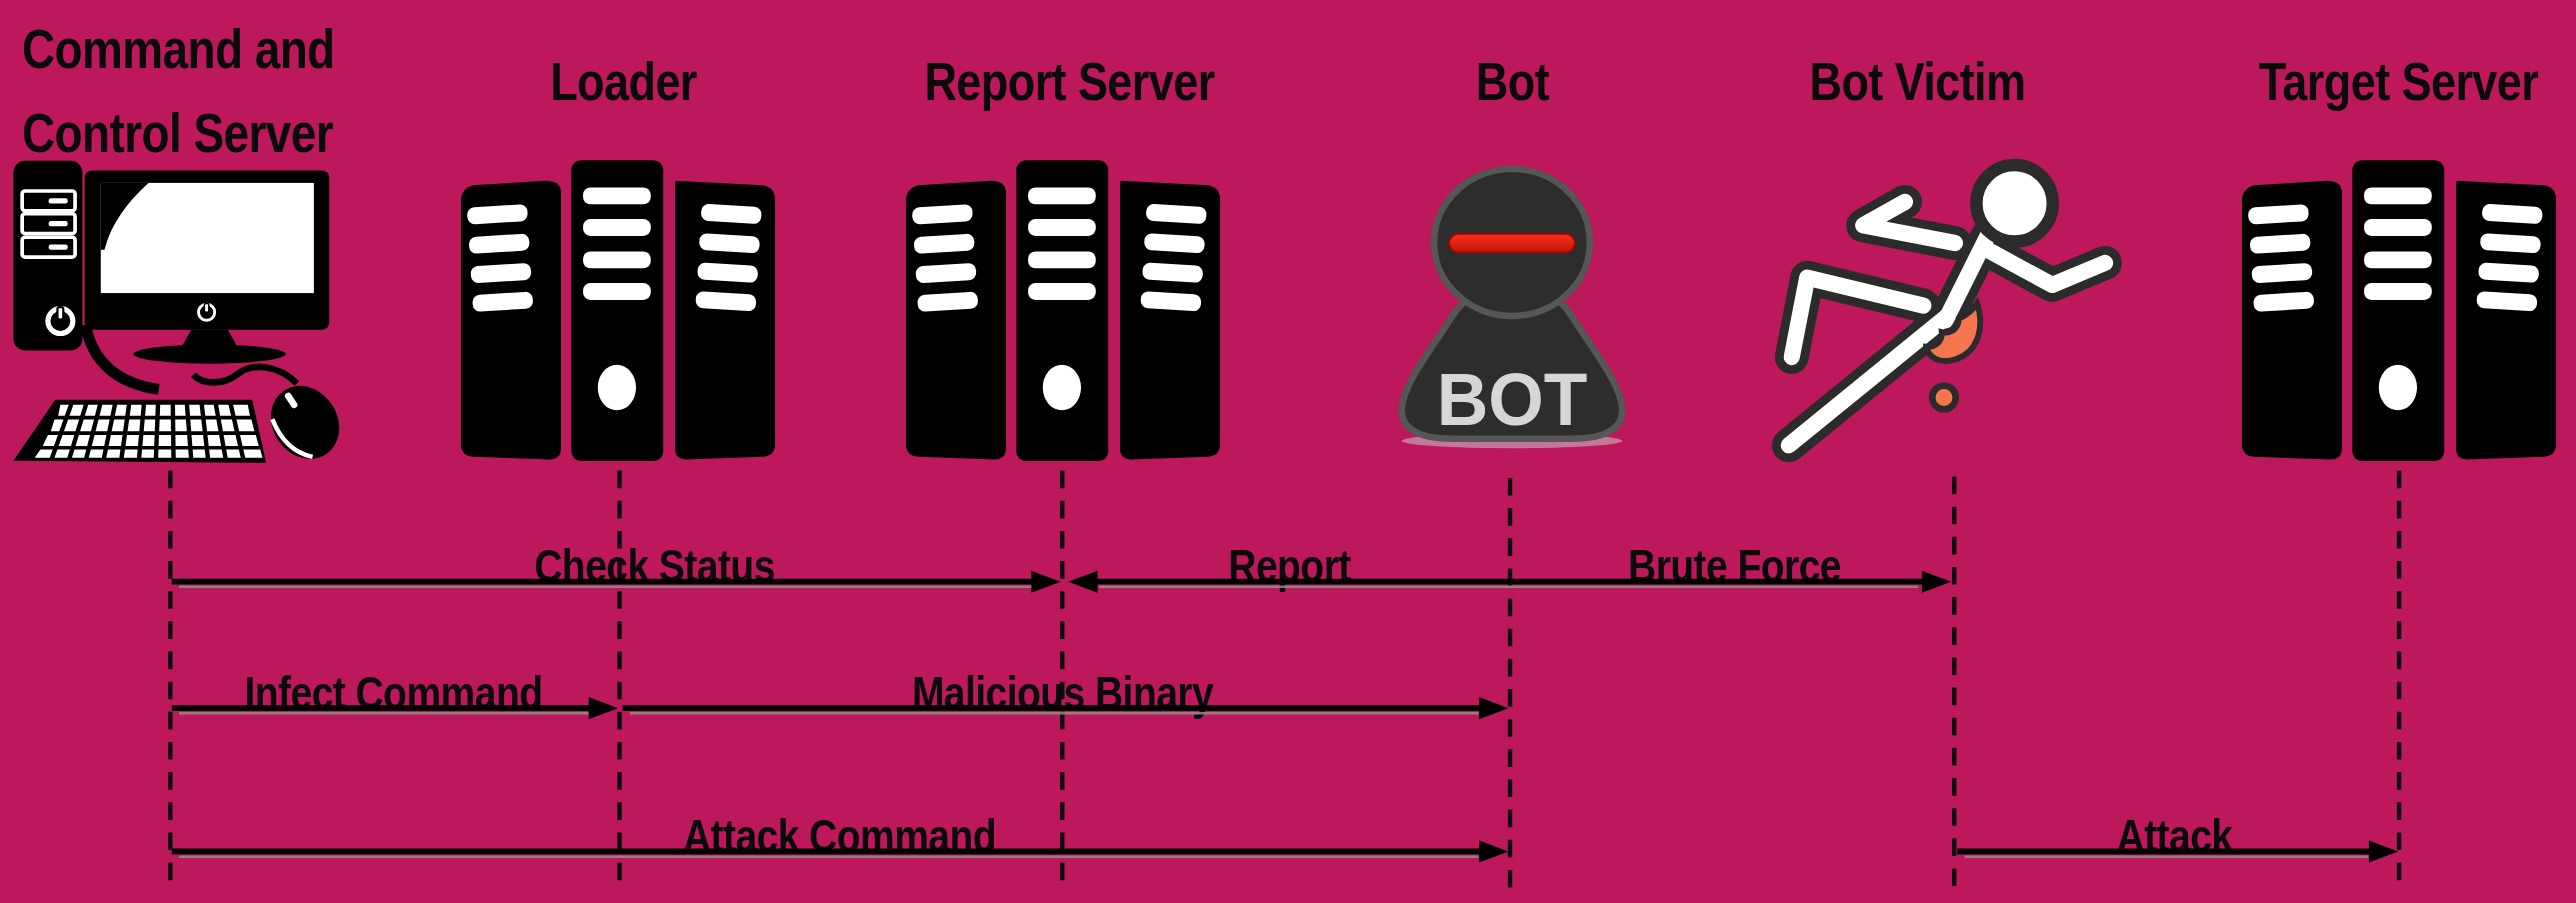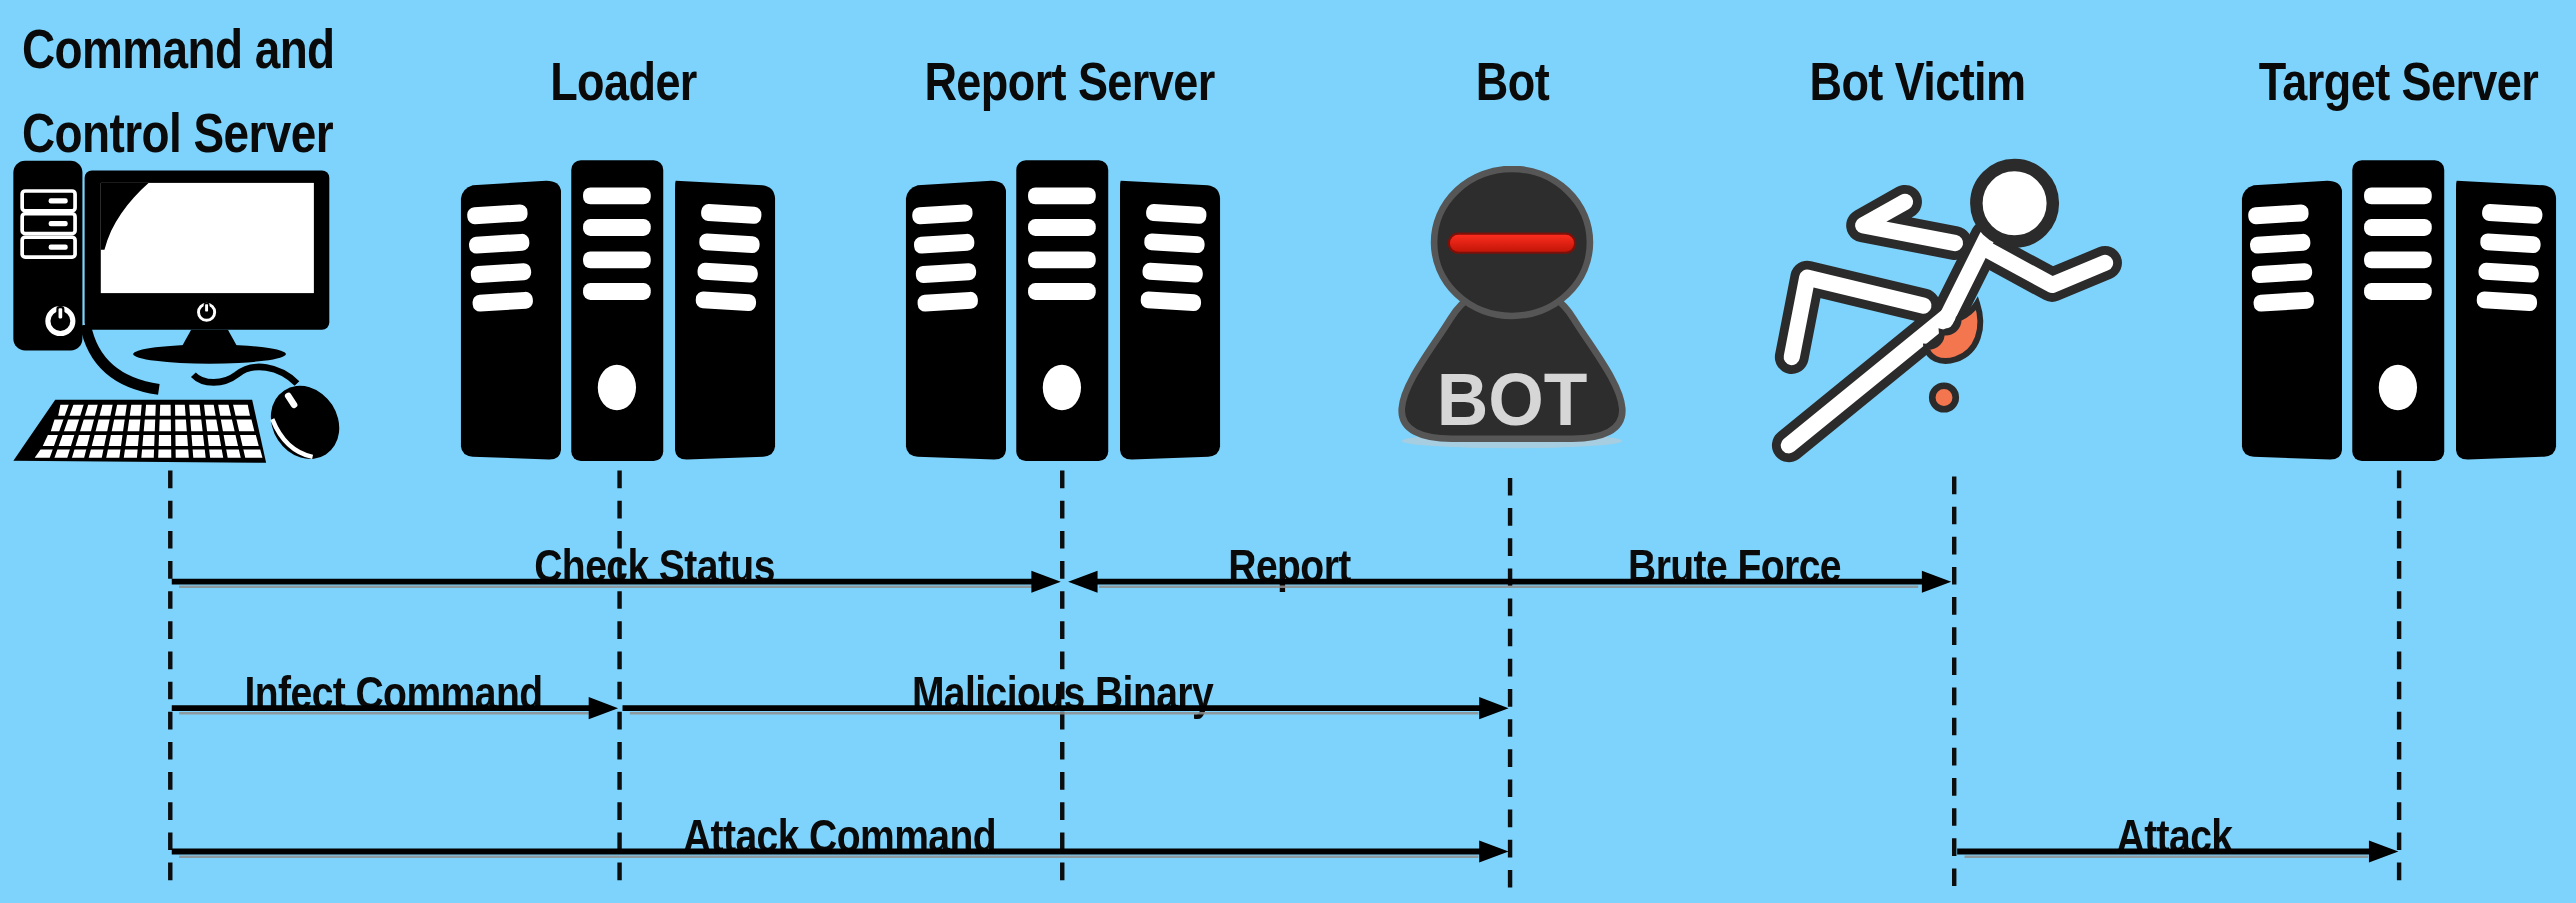--- a/index.html
+++ b/index.html
@@ -1,17 +1,17 @@
 <!DOCTYPE html>
 <html style="font-size:11.8px"><head>
 <meta charset="utf-8">
 <style>
   html,body{margin:0;padding:0;background:#ffffff;}
   .canvas{
-    position:relative;width:2576px;height:903px;background:#7dd3fc;
+    position:relative;width:2576px;height:903px;background:#be185d;
     font-family:"Liberation Sans", sans-serif;overflow:hidden;
   }
   .entity-label{
     position:absolute;width:515px;text-align:center;
     font-weight:bold;font-size:53px;color:#0a0a0a;letter-spacing:-0.7px;
     transform:scaleX(0.85);white-space:nowrap;
   }
   .entity-label-left{
     position:absolute;left:22px;top:7.4px;
     font-weight:bold;font-size:56px;line-height:84px;color:#0a0a0a;letter-spacing:-0.7px;

